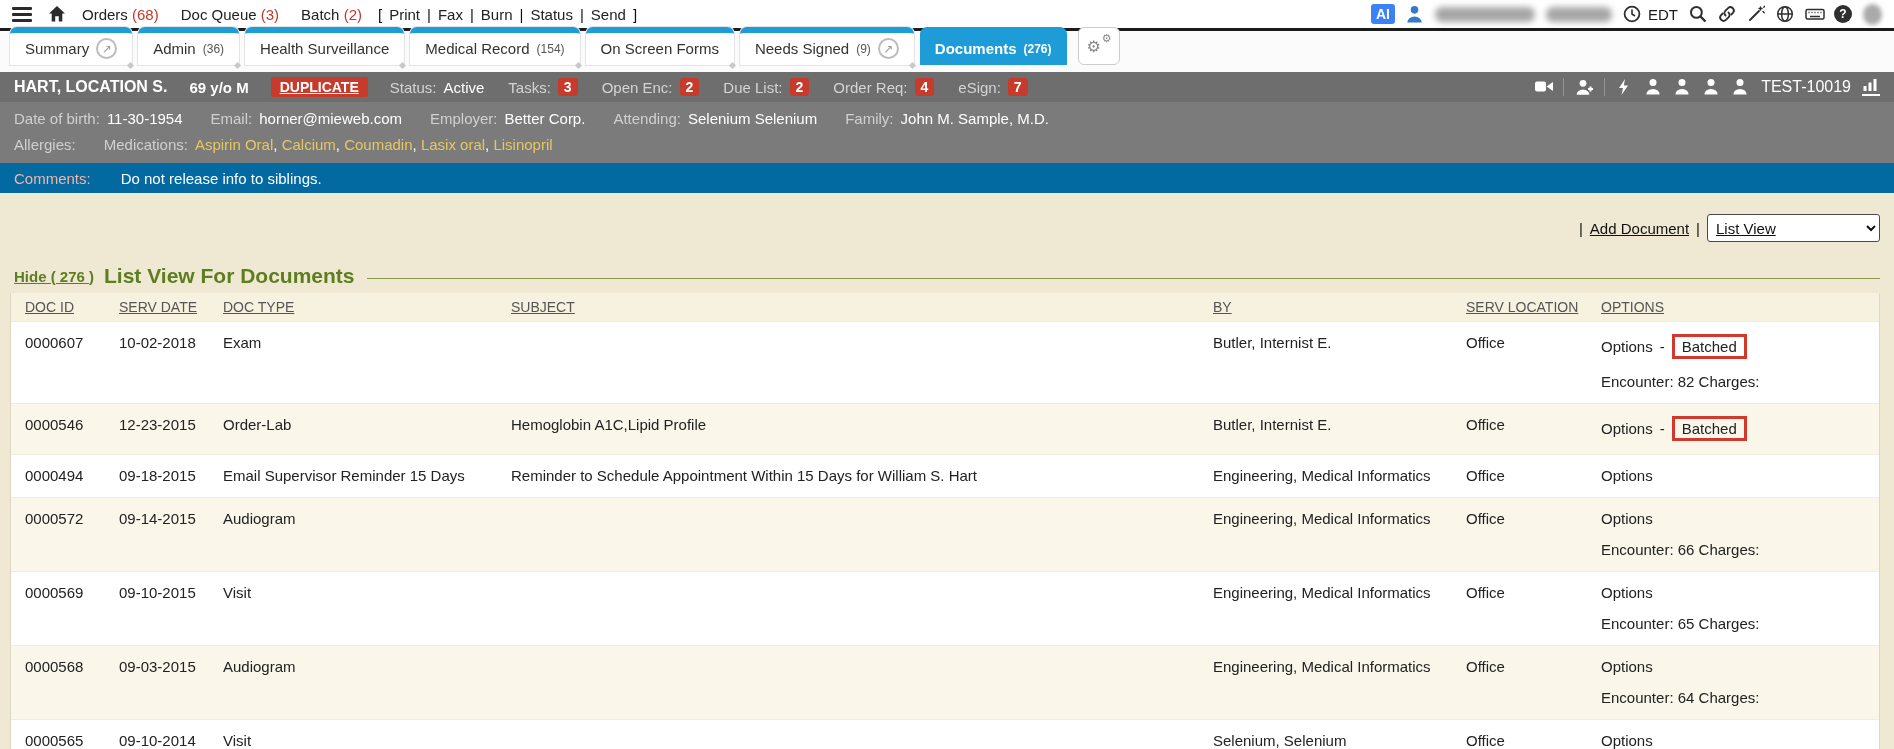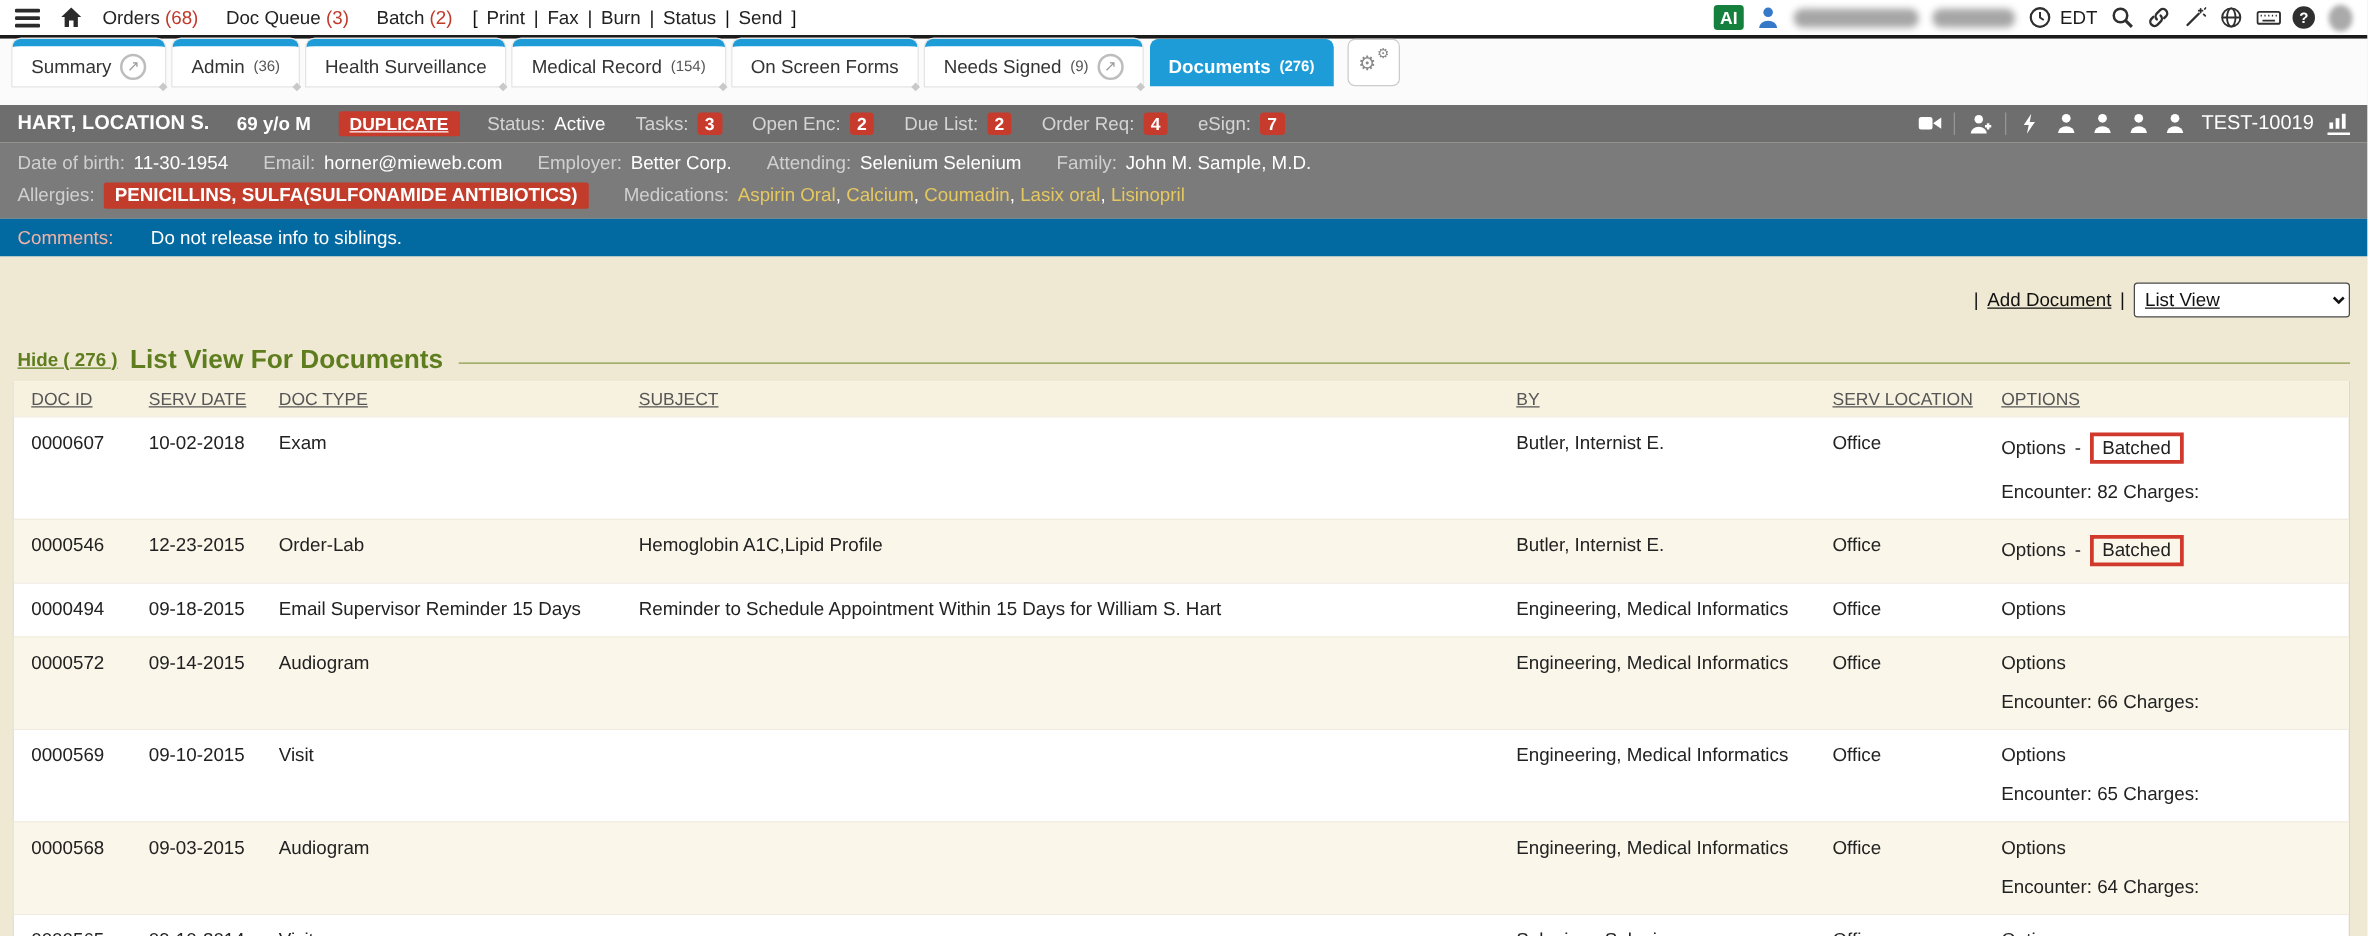--- a/index.html
+++ b/index.html
@@ -10,32 +10,32 @@
   .topbar { height: 31px; background: #fff; border-bottom: 3px solid #1b1b1b;
             display: flex; align-items: center; padding: 0 12px; gap: 16px; font-size: 15px; }
   .hamburger { display: inline-flex; flex-direction: column; gap: 3px; cursor: pointer; }
   .hamburger i { width: 20px; height: 3px; background: #2b2b2b; border-radius: 1px; }
   .topmenu { display: flex; gap: 22px; align-items: center; }
   .menu-item { color: #222; text-decoration: none; cursor: pointer; white-space: nowrap; }
   .m-cnt { color: #c0392b; }
   .actions { display: flex; gap: 7px; align-items: center; color: #222; }
   .actions a { color: #222; text-decoration: none; cursor: pointer; }
   .top-right { margin-left: auto; display: flex; align-items: center; gap: 11px; }
-  .ai-badge { background: #15803d; color: #fff; font-weight: bold; font-size: 14px;
+  .ai-badge { background: #3b82f6; color: #fff; font-weight: bold; font-size: 14px;
               padding: 2px 5px; border-radius: 3px; }
   .blur-pill { background: #a6a6a6; height: 15px; border-radius: 7px; filter: blur(3px); }
   .blur-name { width: 100px; } .blur-role { width: 66px; }
   .tz { font-size: 15px; color: #1b1b1b; margin-left: -4px; }
   .icon16 { width: 18px; height: 18px; display: inline-block; }
   .help-circle { width: 18px; height: 18px; border-radius: 50%; background: #2f2f2f; color: #fff;
                  font-size: 12px; font-weight: bold; display: inline-flex; align-items: center; justify-content: center; }
   .avatar-blur { width: 19px; height: 21px; border-radius: 50%; background: #aaa; filter: blur(2px); }
 
   
-  .tabbar { height: 53px; background: #fbfbfb; display: flex; align-items: flex-start;
+  .tabbar { height: 41px; background: #fbfbfb; display: flex; align-items: center;
             padding: 0 0 12px 10px; gap: 6px; }
   .tab { position: relative; height: 38px; background: #fff; border-radius: 7px 7px 0 0;
          border-top: 6px solid #1d9cd8; box-shadow: 0 0 0 1px #e4e4e4; cursor: pointer;
          display: inline-flex; align-items: center; padding: 0 15px; gap: 7px;
          font-size: 15px; color: #333; white-space: nowrap; }
   .tab:not(.active)::after { content: ""; position: absolute; right: -1px; bottom: -3px;
          width: 5px; height: 5px; background: #c9c9c9; transform: rotate(45deg); }
   .tab.active { background: #1d9cd8; color: #fff; font-weight: bold; box-shadow: none; }
   .t-cnt { font-size: 12px; color: #555; }
   .tab.active .t-cnt { color: #fff; }
@@ -336,21 +336,20 @@
         <span class="val">Selenium Selenium</span>
       </span>
       <span class="field">
         <span class="lbl">Family:</span>
         <span class="val">John M. Sample, M.D.</span>
       </span>
     </div>
   <div class="demo-line">
     <span class="field">
       <span class="lbl">Allergies:</span>
-      <span class="allergy-badge">PENICILLINS, SULFA(SULFONAMIDE ANTIBIOTICS)</span>
     </span>
     <span class="field">
       <span class="lbl">Medications:</span>
       <span class="meds">
           <a class="med">Aspirin Oral</a>
           <span class="med-sep">, </span>
           <a class="med">Calcium</a>
           <span class="med-sep">, </span>
           <a class="med">Coumadin</a>
           <span class="med-sep">, </span>

